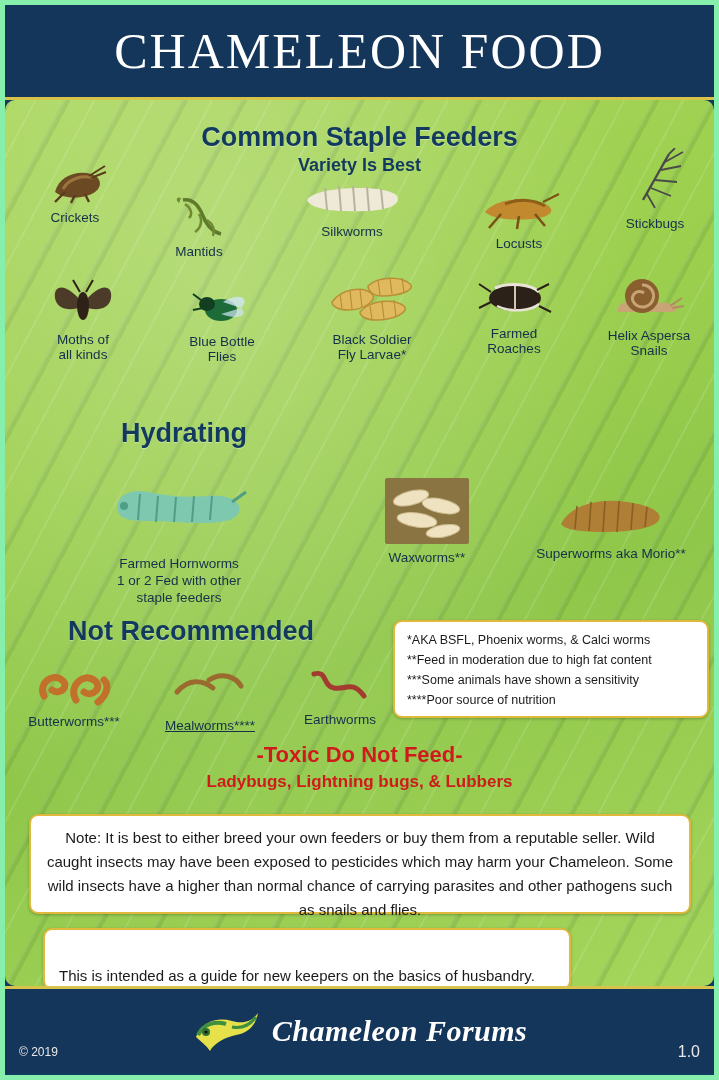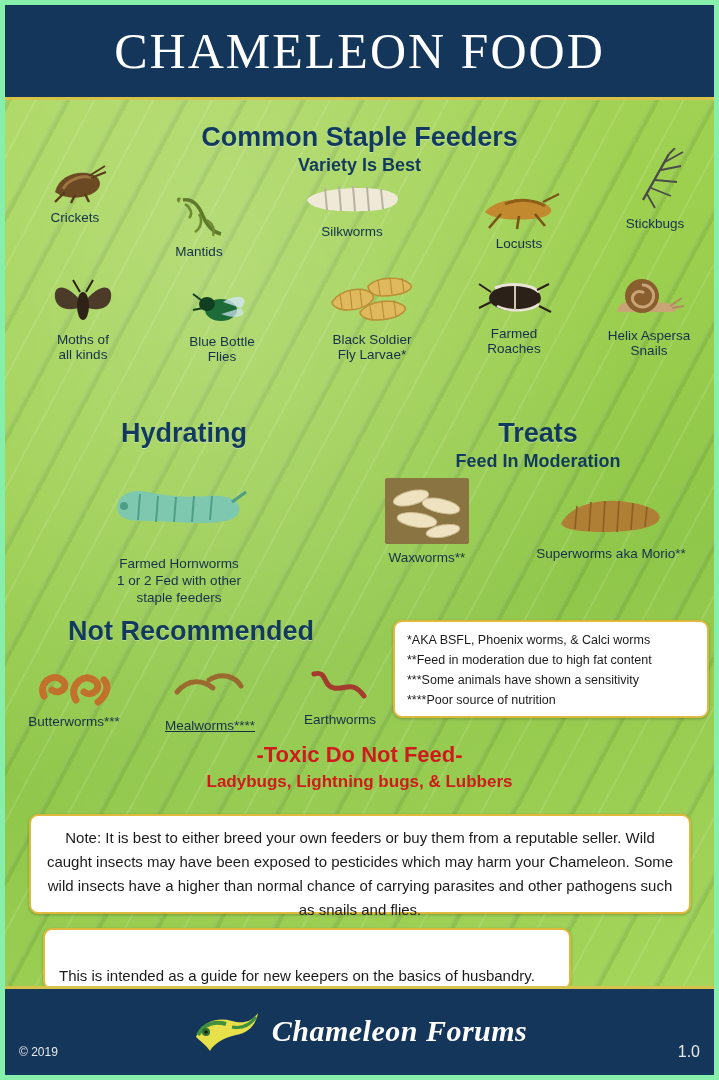--- a/index.html
+++ b/index.html
@@ -35,20 +35,21 @@
   }
   
   .leaf{
     position:relative;
     height:886px;
     background:
       repeating-linear-gradient(118deg, rgba(255,255,255,0.11) 0px, rgba(255,255,255,0.11) 2px, rgba(0,0,0,0.0) 2px, rgba(0,0,0,0.0) 26px),
       repeating-linear-gradient(118deg, rgba(40,90,20,0.13) 0px, rgba(40,90,20,0.13) 6px, rgba(0,0,0,0) 6px, rgba(0,0,0,0) 52px),
       linear-gradient(160deg,#a8d65a 0%, #9ccf4e 35%, #8fc74a 60%, #a5d65c 100%);
     overflow:hidden;
+    border-radius:10px;
   }
   .leaf:before{
     content:"";position:absolute;inset:0;
     background:radial-gradient(ellipse at 30% 20%, rgba(255,255,255,0.22), rgba(255,255,255,0) 60%);
     pointer-events:none;
   }
   .sec-title{
     text-align:center;
     color:#123a5e;
     font-weight:bold;
@@ -255,24 +256,20 @@
           <path d="M36 16 L34 42 M54 18 L52 44 M72 19 L70 44 M90 18 L88 44 M108 18 L106 42"></path>
         </g>
         <path d="M128 24 L142 14" stroke="#4f9e86" stroke-width="3" fill="none"></path>
         <circle cx="20" cy="28" r="4" fill="#4f9e86"></circle>
       </svg>
       <div class="cap" style="margin-top:21px;white-space:pre-line;line-height:17px;">Farmed Hornworms
 1 or 2 Fed with other
 staple feeders</div>
     </div>
 
-    <div style="position:absolute;top:318px;left:360px;width:346px;">
-      <p class="sec-title">Treats</p>
-      <p class="sec-sub">Feed In Moderation</p>
-    </div>
     <div class="item" style="top:378px;left:340px;width:164px;">
       <div style="width:84px;height:66px;margin:0 auto;border-radius:3px;background:#7f6a3a;overflow:hidden;position:relative;">
         <svg width="84" height="66" viewBox="0 0 84 66">
           <rect width="84" height="66" fill="#8a7442"></rect>
           <g fill="#efe2c0" stroke="#cdbb90" stroke-width="1">
             <ellipse cx="26" cy="20" rx="18" ry="7" transform="rotate(-14 26 20)"></ellipse>
             <ellipse cx="56" cy="28" rx="19" ry="7" transform="rotate(12 56 28)"></ellipse>
             <ellipse cx="32" cy="42" rx="20" ry="7" transform="rotate(8 32 42)"></ellipse>
             <ellipse cx="58" cy="53" rx="17" ry="6" transform="rotate(-10 58 53)"></ellipse>
           </g>

